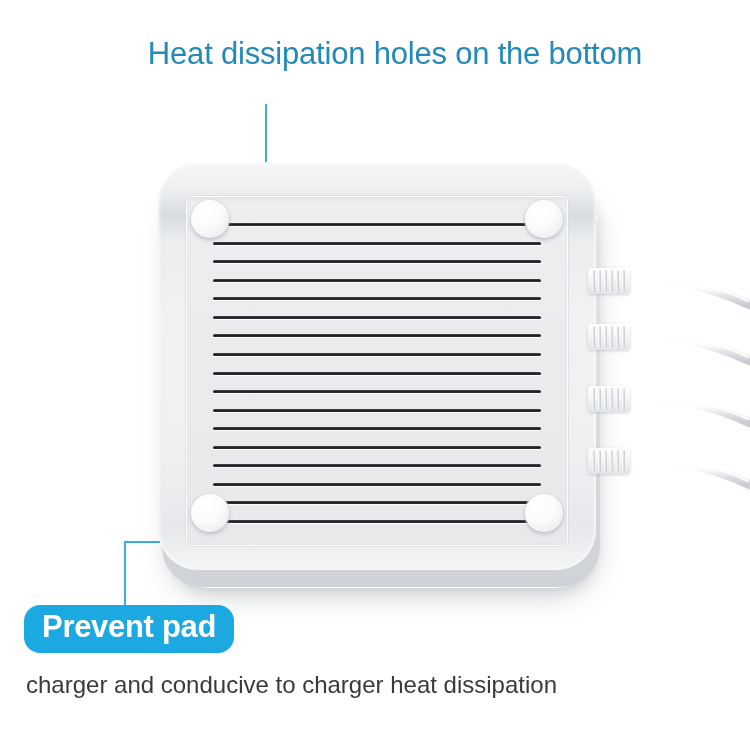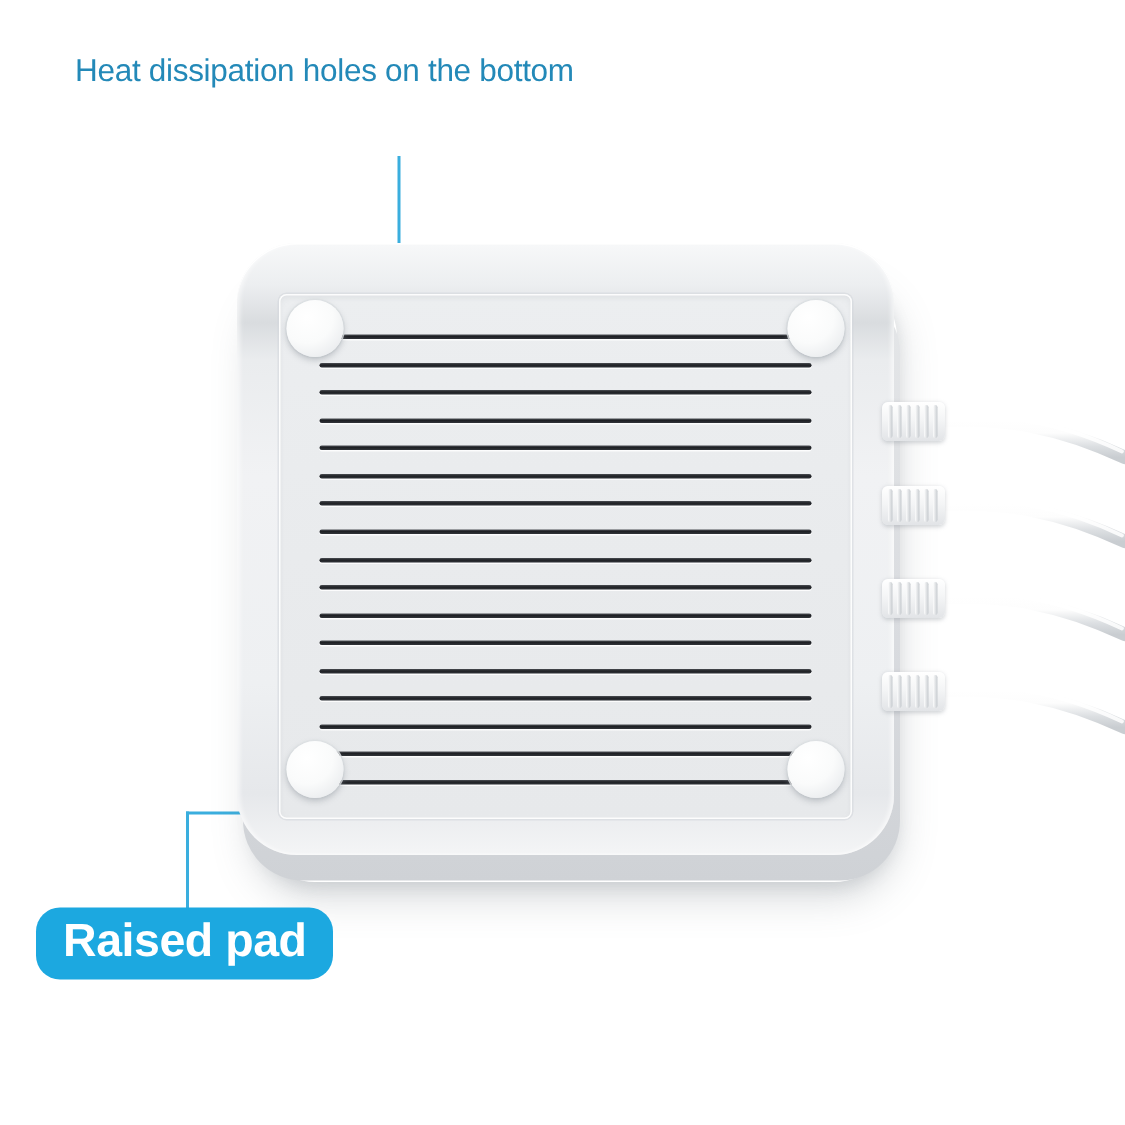--- a/index.html
+++ b/index.html
@@ -18,24 +18,25 @@
     overflow: hidden;
   }
 
   
   #headline {
     position: absolute;
     left: 50px;
     top: 36px;
     width: 690px;
     color: #2389b8;
-    font-size: 21px;
+    font-size: 31px;
     line-height: 1.16;
     letter-spacing: -0.2px;
     white-space: nowrap;
+    text-align: center;
   }
   #headline .hl-line { display: block; }
 
   
   .leader {
     position: absolute;
     background: #3aaede;
   }
   #leader-top {
     left: 265px;
@@ -308,18 +309,19 @@
     <div class="connector" style="top:183px;">
         <div class="rib" style="left: 4px;"></div>
         <div class="rib" style="left: 10px;"></div>
         <div class="rib" style="left: 16px;"></div>
         <div class="rib" style="left: 22px;"></div>
         <div class="rib" style="left: 28px;"></div>
         <div class="rib" style="left: 34px;"></div>
       </div>
   </div>
 
-  <div id="badge">Raised pad</div>
+  <div id="badge">Prevent pad</div>
 
   <div id="desc">
+    <span class="d-line">charger and conducive to charger heat dissipation</span>
   </div>
 
 </div>
 
 </body></html>

